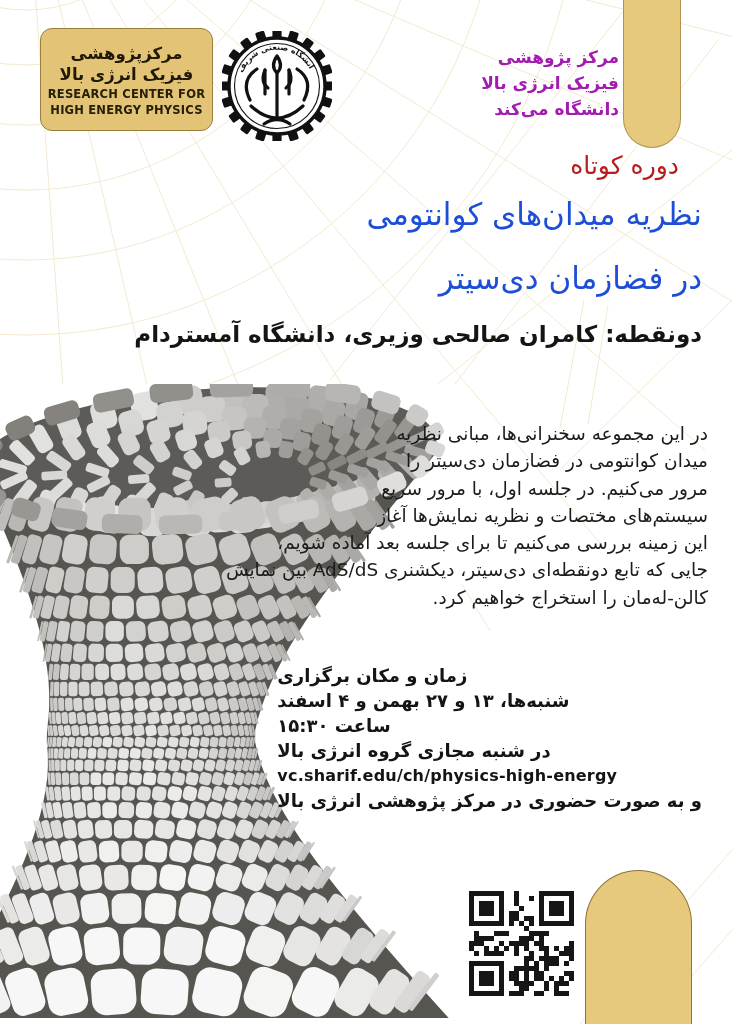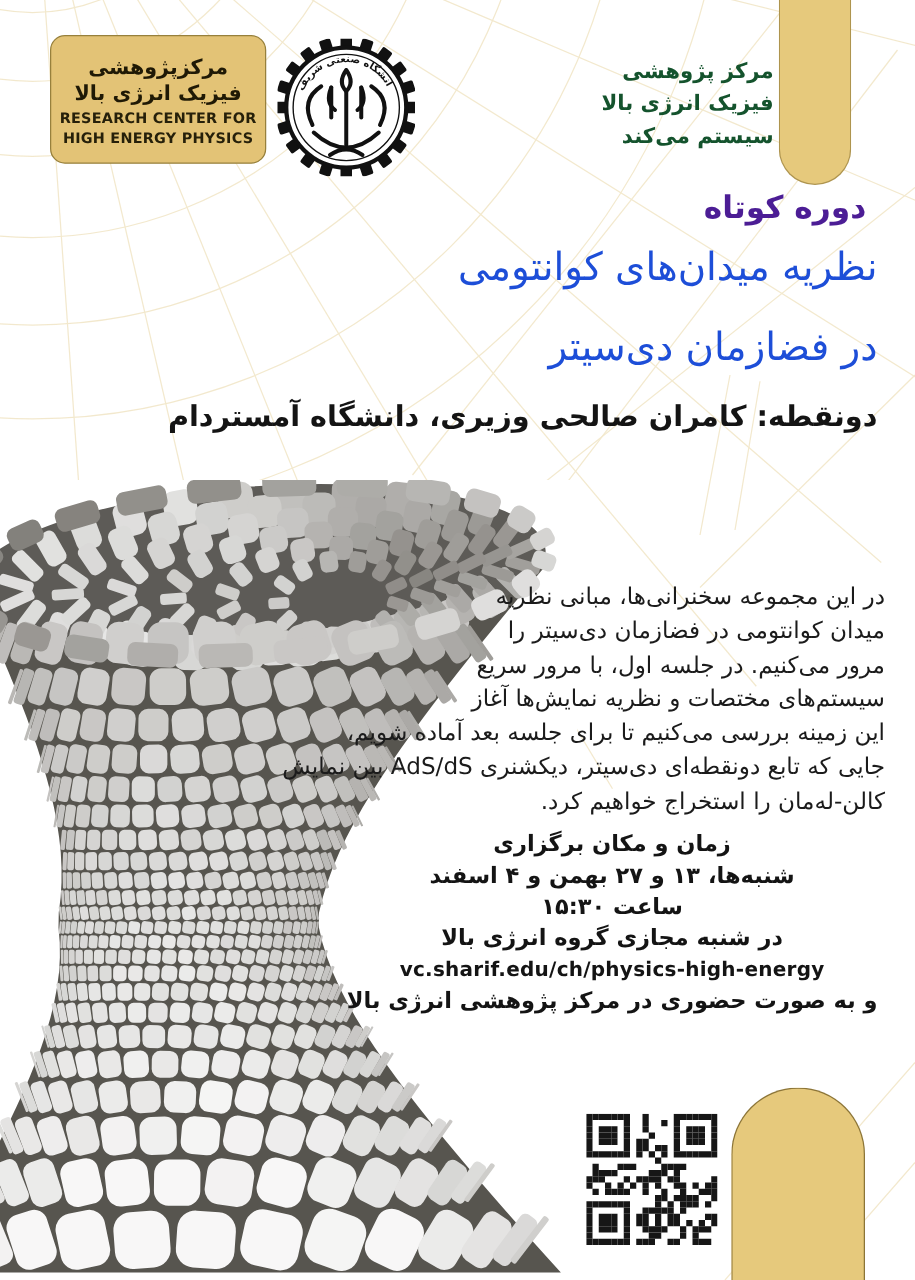--- a/index.html
+++ b/index.html
@@ -19,32 +19,32 @@
   .badge .en{font-size:11.5px;font-weight:bold;color:#26200a;line-height:14px;text-align:left;
              letter-spacing:.2px;margin-top:2px;}
 
   .pill{position:absolute;background:#E6C97C;box-sizing:border-box;}
   .pill-top{left:623px;top:0;width:58px;height:148px;border:1px solid rgba(128,104,40,.55);
             border-top:none;border-radius:0 0 29px 29px;}
   .pill-bottom{left:585px;top:870px;width:107px;height:154px;border:1.5px solid rgba(110,88,32,.75);
             border-bottom:none;border-radius:54px 54px 0 0;}
 
   .organizer{position:absolute;right:113px;top:44px;direction:rtl;text-align:right;
-             font-size:17px;font-weight:bold;line-height:26px;color:#14532d;}
+             font-size:17px;font-weight:bold;line-height:26px;color:#a21caf;}
 
   .title-block{position:absolute;right:30px;top:150px;direction:rtl;text-align:right;}
-  .kicker{font-size:25px;font-weight:bold;margin-left:0;margin-right:9px;line-height:32px;color:#4c1d95;}
+  .kicker{font-size:25px;font-weight:normal;margin-left:0;margin-right:23px;line-height:32px;color:#b91c1c;}
   .title{font-size:31px;font-weight:normal;line-height:64px;color:#1d4ed8;white-space:nowrap;}
   .speaker{font-size:23px;font-weight:bold;margin-top:9px;line-height:30px;color:#141414;white-space:nowrap;}
 
-  .para{position:absolute;right:24px;top:464px;direction:rtl;text-align:right;
+  .para{position:absolute;right:24px;top:420px;direction:rtl;text-align:right;
         font-size:18.5px;line-height:27.3px;color:#1b1b1b;}
   .para div{white-space:nowrap;}
 
-  .sched{position:absolute;right:30px;top:663px;direction:rtl;text-align:center;
+  .sched{position:absolute;right:30px;top:663px;direction:rtl;text-align:left;
          font-size:18px;font-weight:bold;line-height:25px;color:#141414;}
   .sched div{white-space:nowrap;}
   .sched .url{font-size:16px;letter-spacing:.2px;direction:ltr;}
 </style>
 </head>
 <body>
 
 <div class="poster">
 
   <svg id="bg-web" class="layer" viewBox="0 0 732 1024">
@@ -725,21 +725,21 @@
     <path d="M-13,38 q13,-9 26,0"></path>
   </g>
       </g>
     </svg>
 
   <div class="pill pill-top"></div>
 
   <div class="organizer">
     <div>مرکز پژوهشی</div>
     <div>فیزیک انرژی بالا</div>
-    <div>سیستم می‌کند</div>
+    <div>دانشگاه می‌کند</div>
   </div>
 
   <div class="title-block">
     <div class="kicker">دوره کوتاه</div>
     <div class="title">نظریه میدان‌های کوانتومی</div>
     <div class="title">در فضازمان دی‌سیتر</div>
     <div class="speaker">دونقطه: کامران صالحی وزیری، دانشگاه آمستردام</div>
   </div>
 
   <div class="para">

